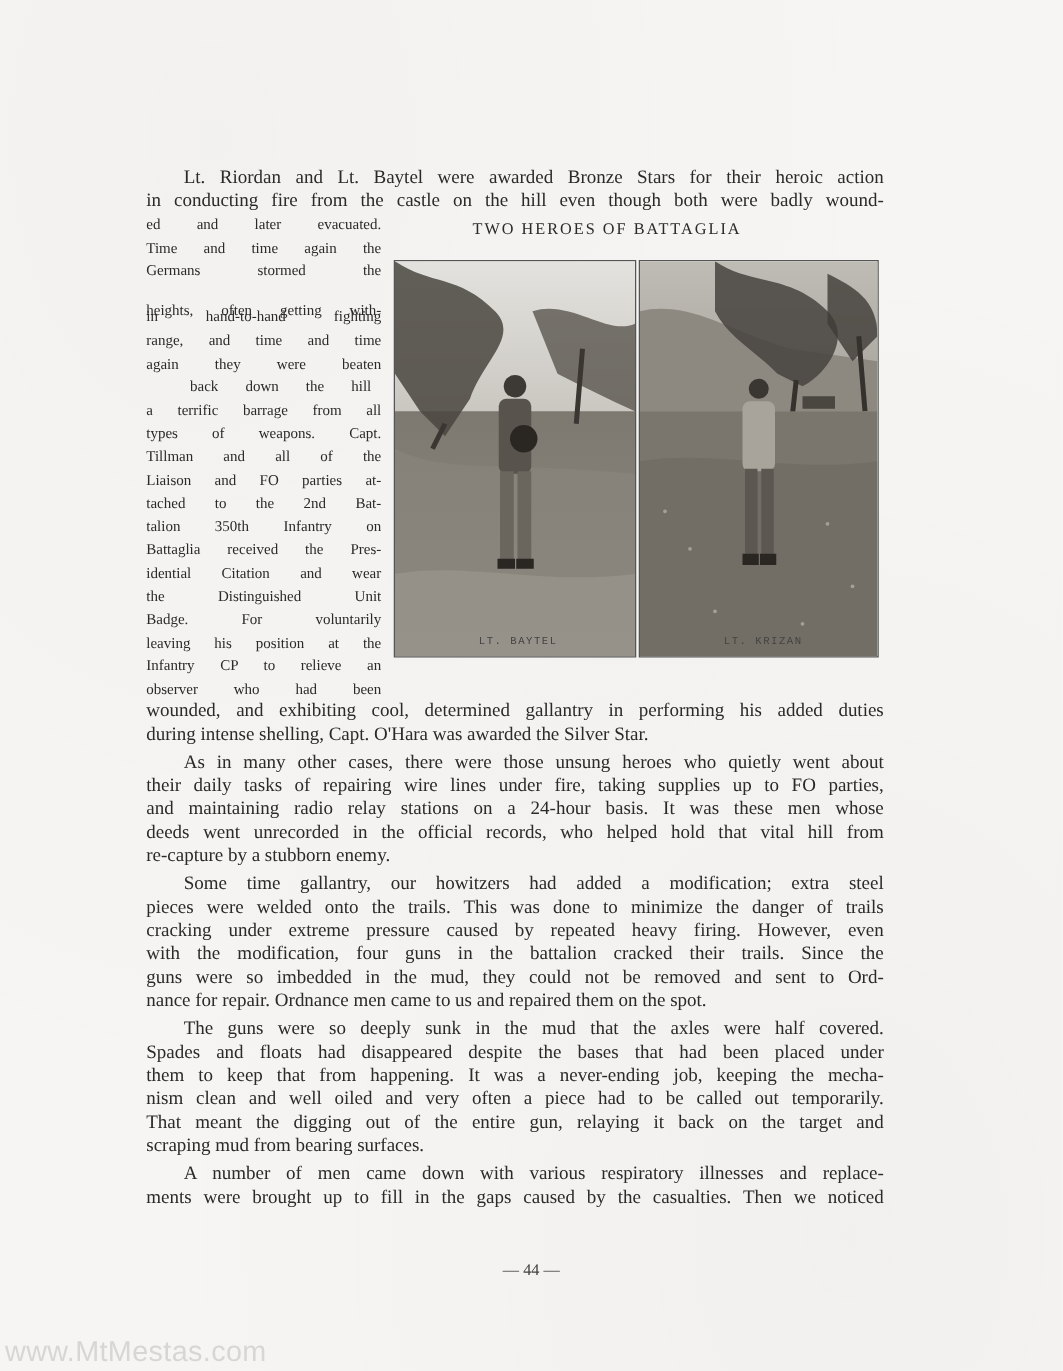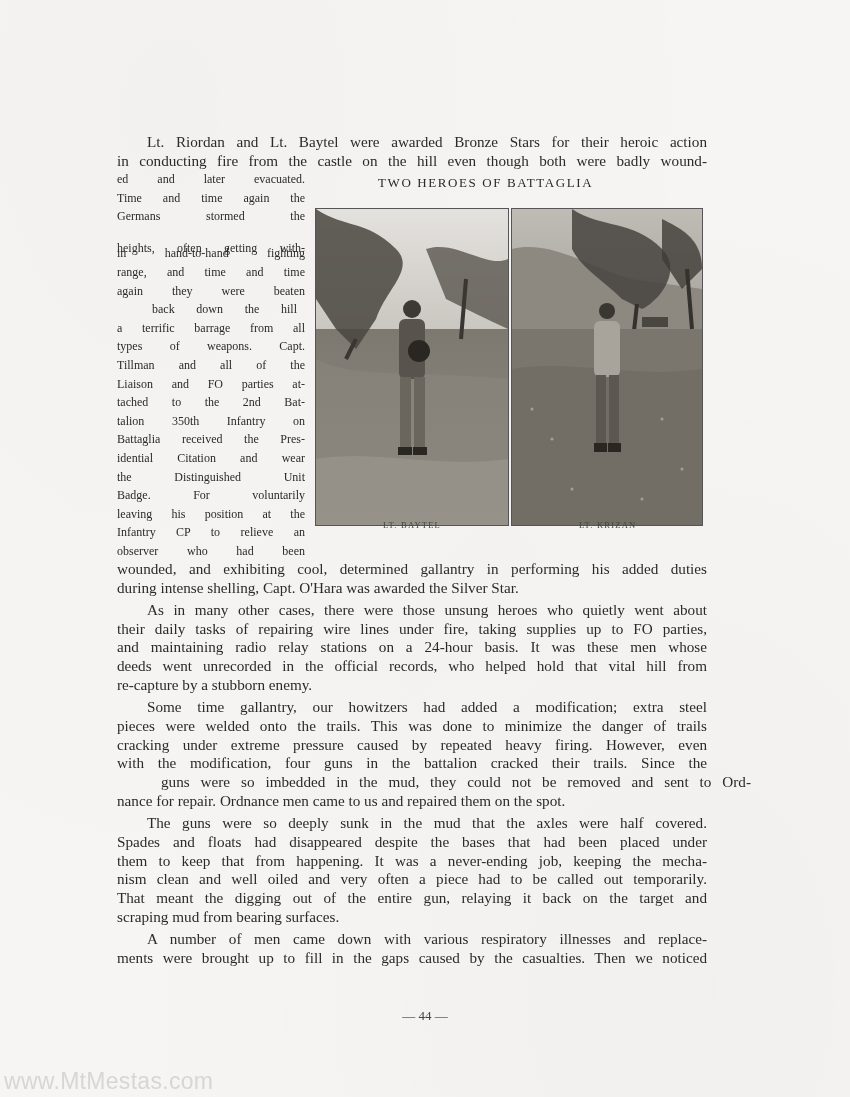--- a/index.html
+++ b/index.html
@@ -31,22 +31,22 @@
   .heading {
     position: absolute; left: 378px; top: 175px; width: 272px;
     font-size: 13px; letter-spacing: 1.6px; white-space: nowrap;
   }
   .photo {
     position: absolute; top: 208px; height: 316px; overflow: hidden;
     border: 1px solid #555;
   }
   .photo svg { display: block; width: 100%; height: 100%; }
   .caption {
-    position: absolute; top: 520px; font-size: 8.5px; letter-spacing: 1.2px;
-    color: #444; white-space: nowrap;
+    position: absolute; top: 508px; font-size: 8.5px; letter-spacing: 1.2px;
+    color: #444; white-space: nowrap; font-family: Liberation Mono, monospace;
   }
   .folio {
     position: absolute; top: 1008px; left: 0; width: 850px; text-align: center;
     font-size: 13px; color: #444;
   }
   .watermark {
     position: absolute; left: 4px; top: 1068px;
     font-family: "Liberation Sans", "DejaVu Sans", sans-serif;
     font-size: 23px; color: #d8d6d4; letter-spacing: 0.3px;
   }
@@ -160,21 +160,21 @@
     <div class="line last" style="top: 577.8px;">during intense shelling, Capt. O'Hara was awarded the Silver Star.</div>
     <div class="line indent" style="top: 599.8px;">As in many other cases, there were those unsung heroes who quietly went about</div>
     <div class="line" style="top: 618.6px;">their daily tasks of repairing wire lines under fire, taking supplies up to FO parties,</div>
     <div class="line" style="top: 637.4px;">and maintaining radio relay stations on a 24-hour basis. It was these men whose</div>
     <div class="line" style="top: 656.2px;">deeds went unrecorded in the official records, who helped hold that vital hill from</div>
     <div class="line last" style="top: 675px;">re-capture by a stubborn enemy.</div>
     <div class="line indent" style="top: 697px;">Some time gallantry, our howitzers had added a modification; extra steel</div>
     <div class="line" style="top: 715.8px;">pieces were welded onto the trails. This was done to minimize the danger of trails</div>
     <div class="line" style="top: 734.6px;">cracking under extreme pressure caused by repeated heavy firing. However, even</div>
     <div class="line" style="top: 753.4px;">with the modification, four guns in the battalion cracked their trails. Since the</div>
-    <div class="line" style="top: 772.2px; margin-left: 44px;">guns were so imbedded in the mud, they could not be removed and sent to Ord-</div>
+    <div class="line" style="top: 772.2px;">guns were so imbedded in the mud, they could not be removed and sent to Ord-</div>
     <div class="line last" style="top: 791px;">nance for repair. Ordnance men came to us and repaired them on the spot.</div>
     <div class="line indent" style="top: 813px;">The guns were so deeply sunk in the mud that the axles were half covered.</div>
     <div class="line" style="top: 831.8px;">Spades and floats had disappeared despite the bases that had been placed under</div>
     <div class="line" style="top: 850.6px;">them to keep that from happening. It was a never-ending job, keeping the mecha-</div>
     <div class="line" style="top: 869.4px;">nism clean and well oiled and very often a piece had to be called out temporarily.</div>
     <div class="line" style="top: 888.2px;">That meant the digging out of the entire gun, relaying it back on the target and</div>
     <div class="line last" style="top: 907px;">scraping mud from bearing surfaces.</div>
     <div class="line indent" style="top: 929px;">A number of men came down with various respiratory illnesses and replace-</div>
     <div class="line" style="top: 947.8px;">ments were brought up to fill in the gaps caused by the casualties. Then we noticed</div>
   </div>

